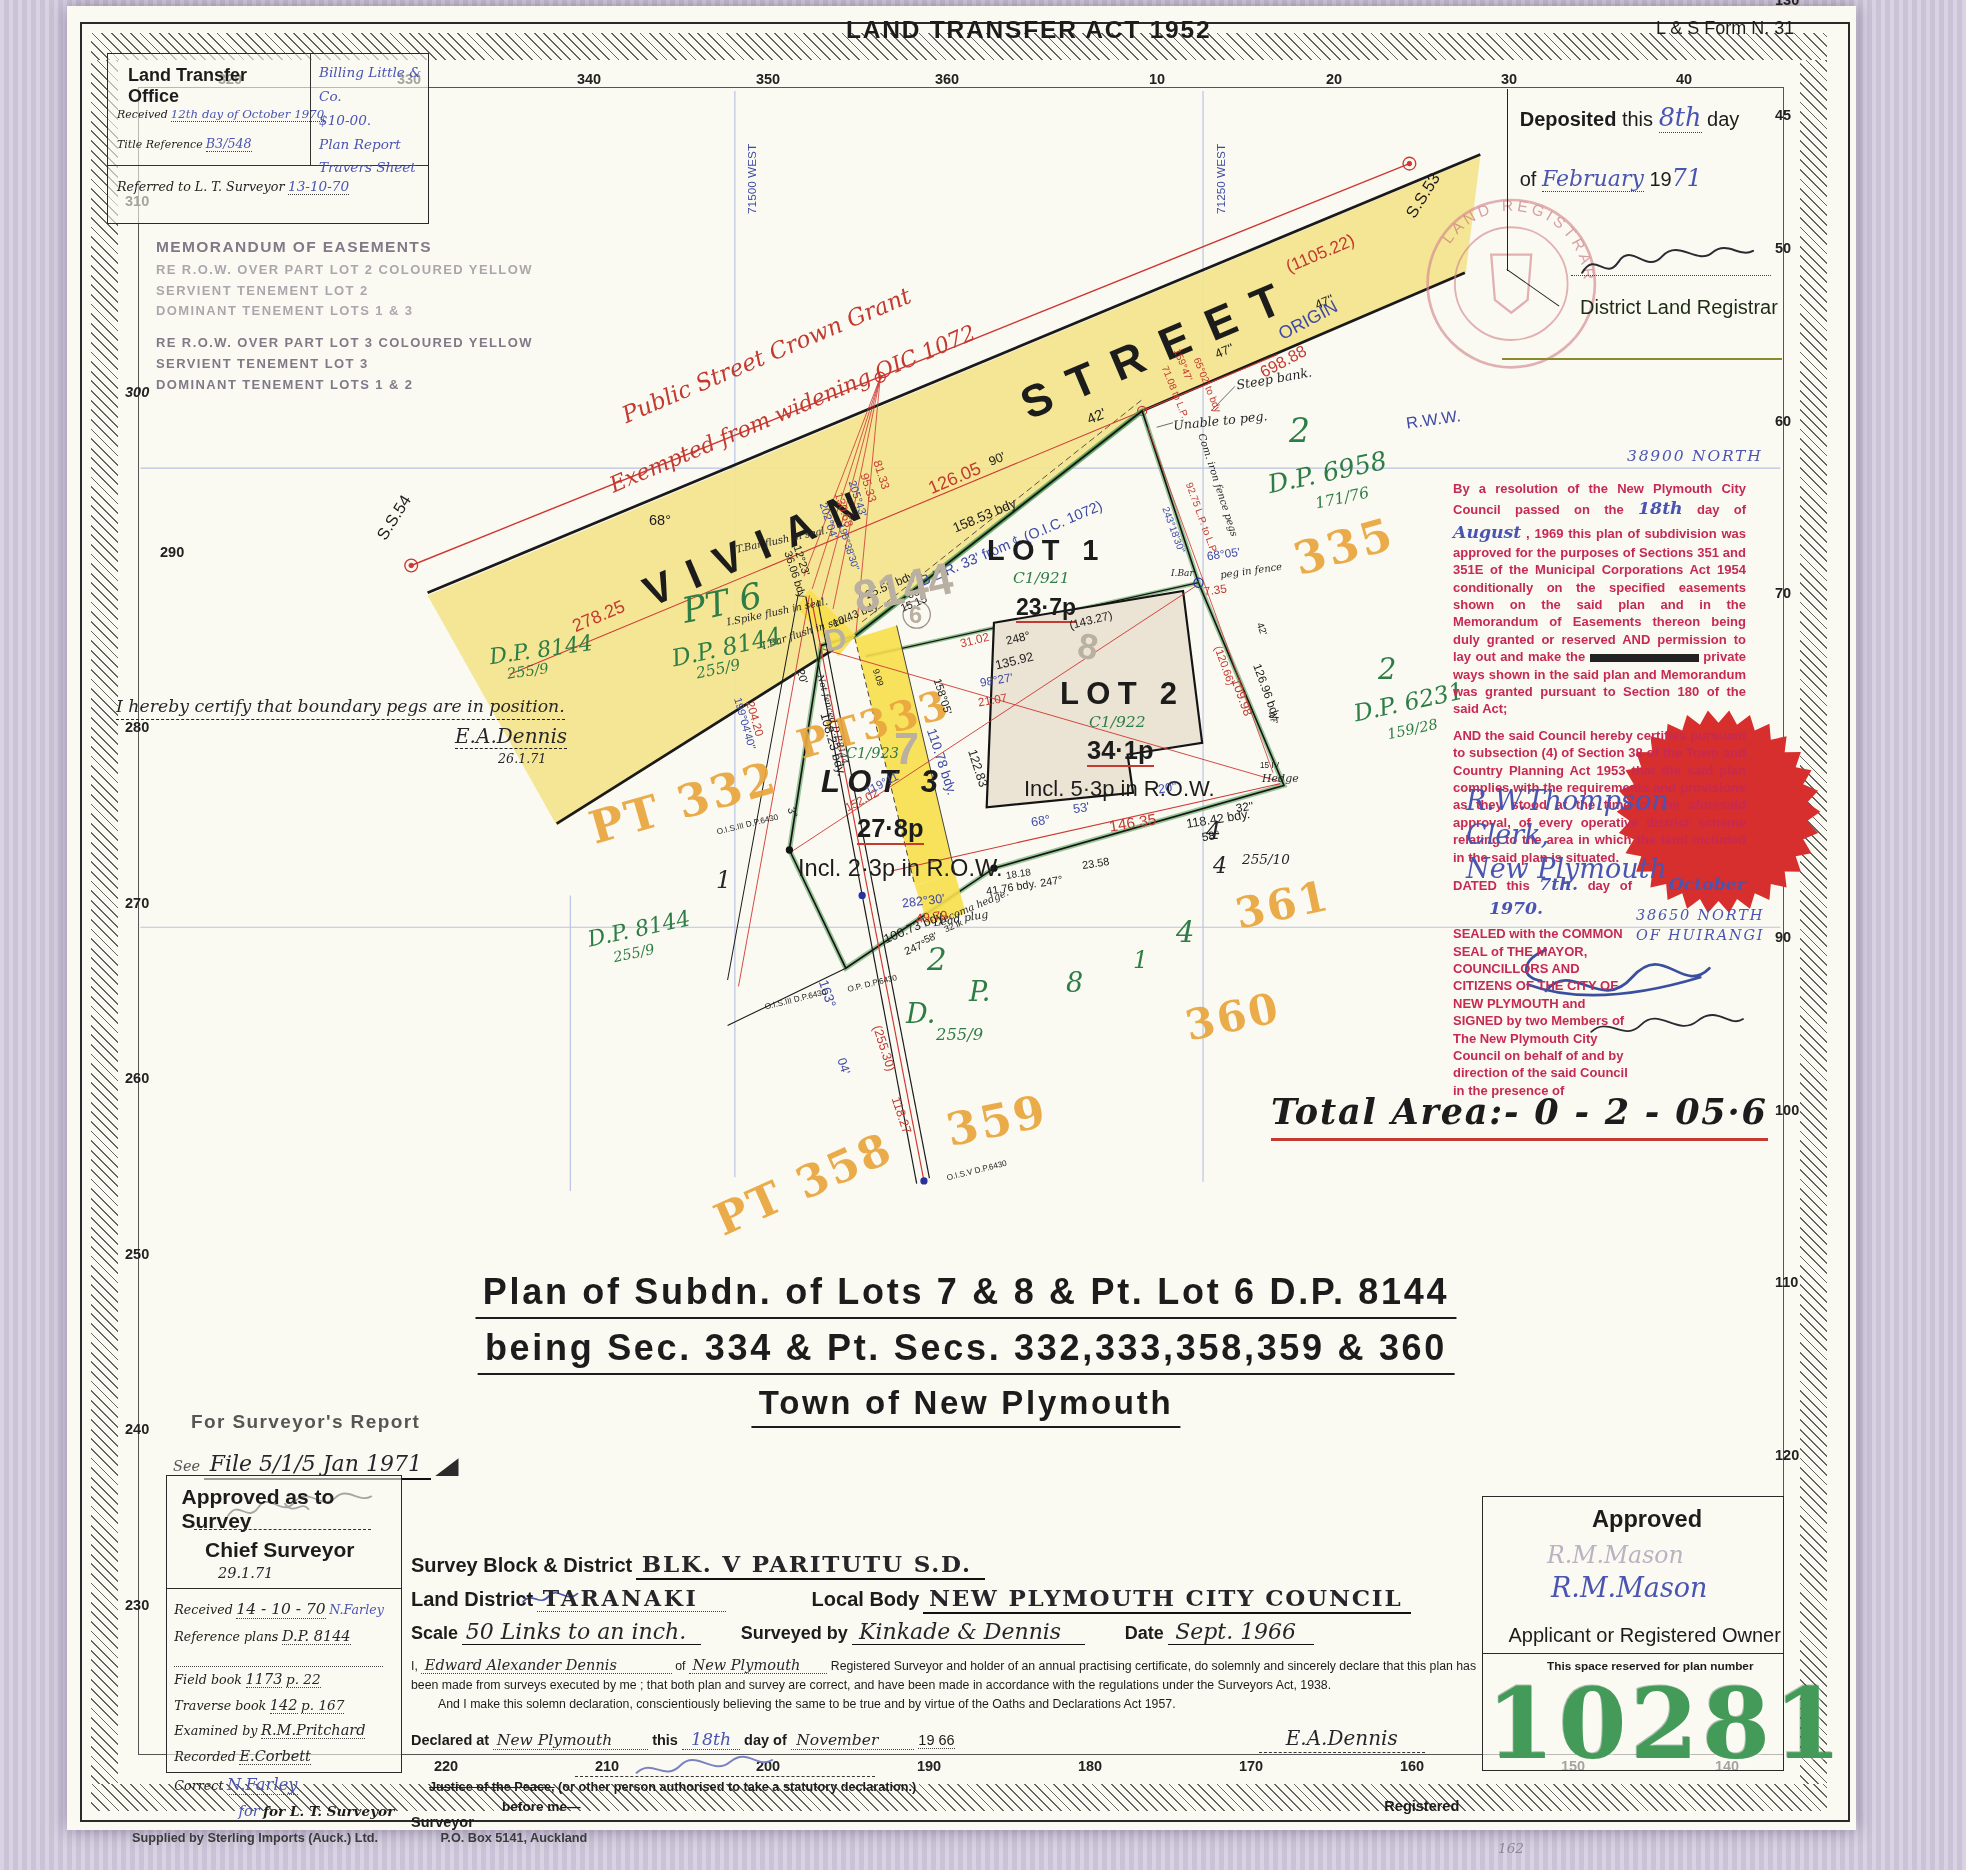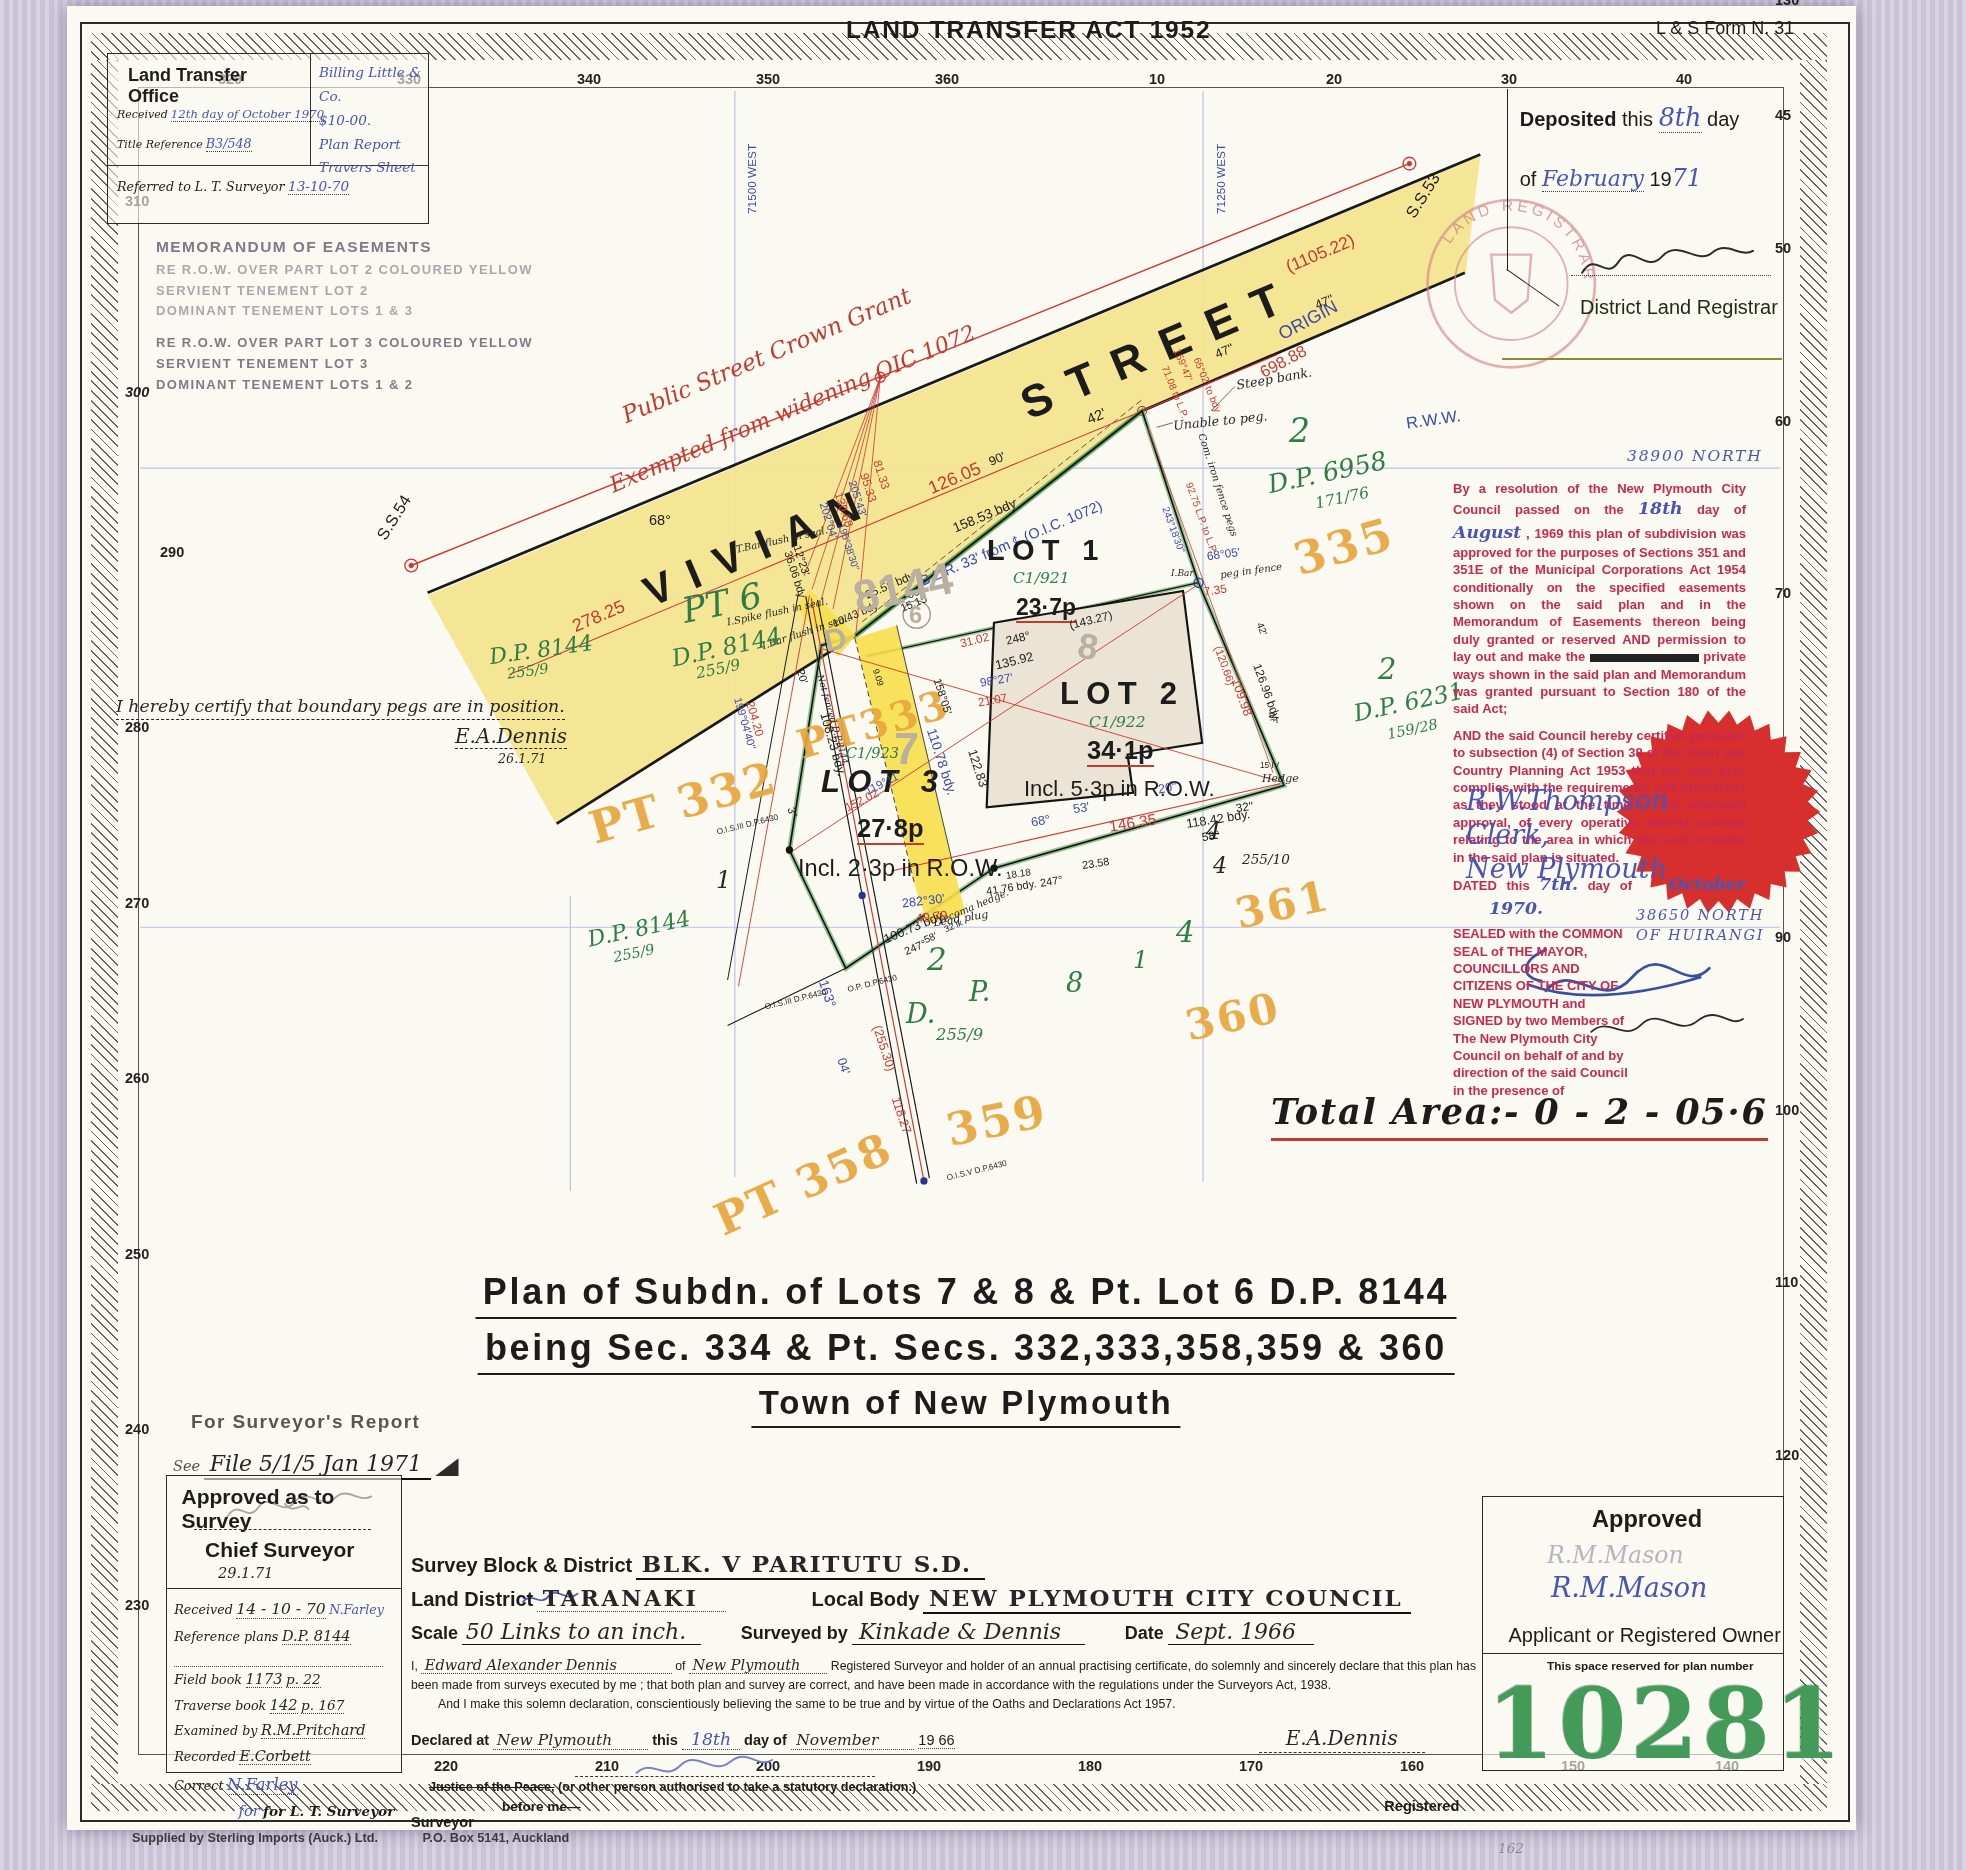--- a/index.html
+++ b/index.html
@@ -533,17 +533,17 @@
     <div class="abs hw-blue" style="left:68px;top:75px;font-size:27px;">R.M.Mason</div>
     <div class="abs" style="left:25.5px;top:127px;font-size:20px;">Applicant or Registered Owner</div>
     <div class="abs" style="left:0;top:156px;width:300px;border-top:1.8px solid #2a2a2a;"></div>
     <div class="abs" style="left:64px;top:162px;font-size:11.8px;font-weight:bold;">This space reserved for plan number</div>
     <div class="abs" style="left:3.6px;top:169px;font-size:98px;font-weight:bold;color:#449a58;letter-spacing:3.6px;
                 font-family:'DejaVu Serif',serif;text-shadow:1.8px 1.8px 0 rgba(255,255,255,.35), -0.9px -0.9px 0 rgba(20,80,40,.35);">10281</div>
   </div>
 
   <div class="abs" style="left:132px;top:1831px;font-size:12.7px;font-weight:bold;color:#3a3a3a;">
     <span>Supplied by Sterling Imports (Auck.) Ltd.</span>
-    <span style="margin-left:41px;">P.O. Box 5141, Auckland</span>
+    <span style="margin-left:59px;">P.O. Box 5141, Auckland</span>
   </div>
   <div class="abs hw" style="left:1498px;top:1840px;font-size:13.6px;color:#8d8699;">162</div>
 </div>
 
 
 </body></html>

